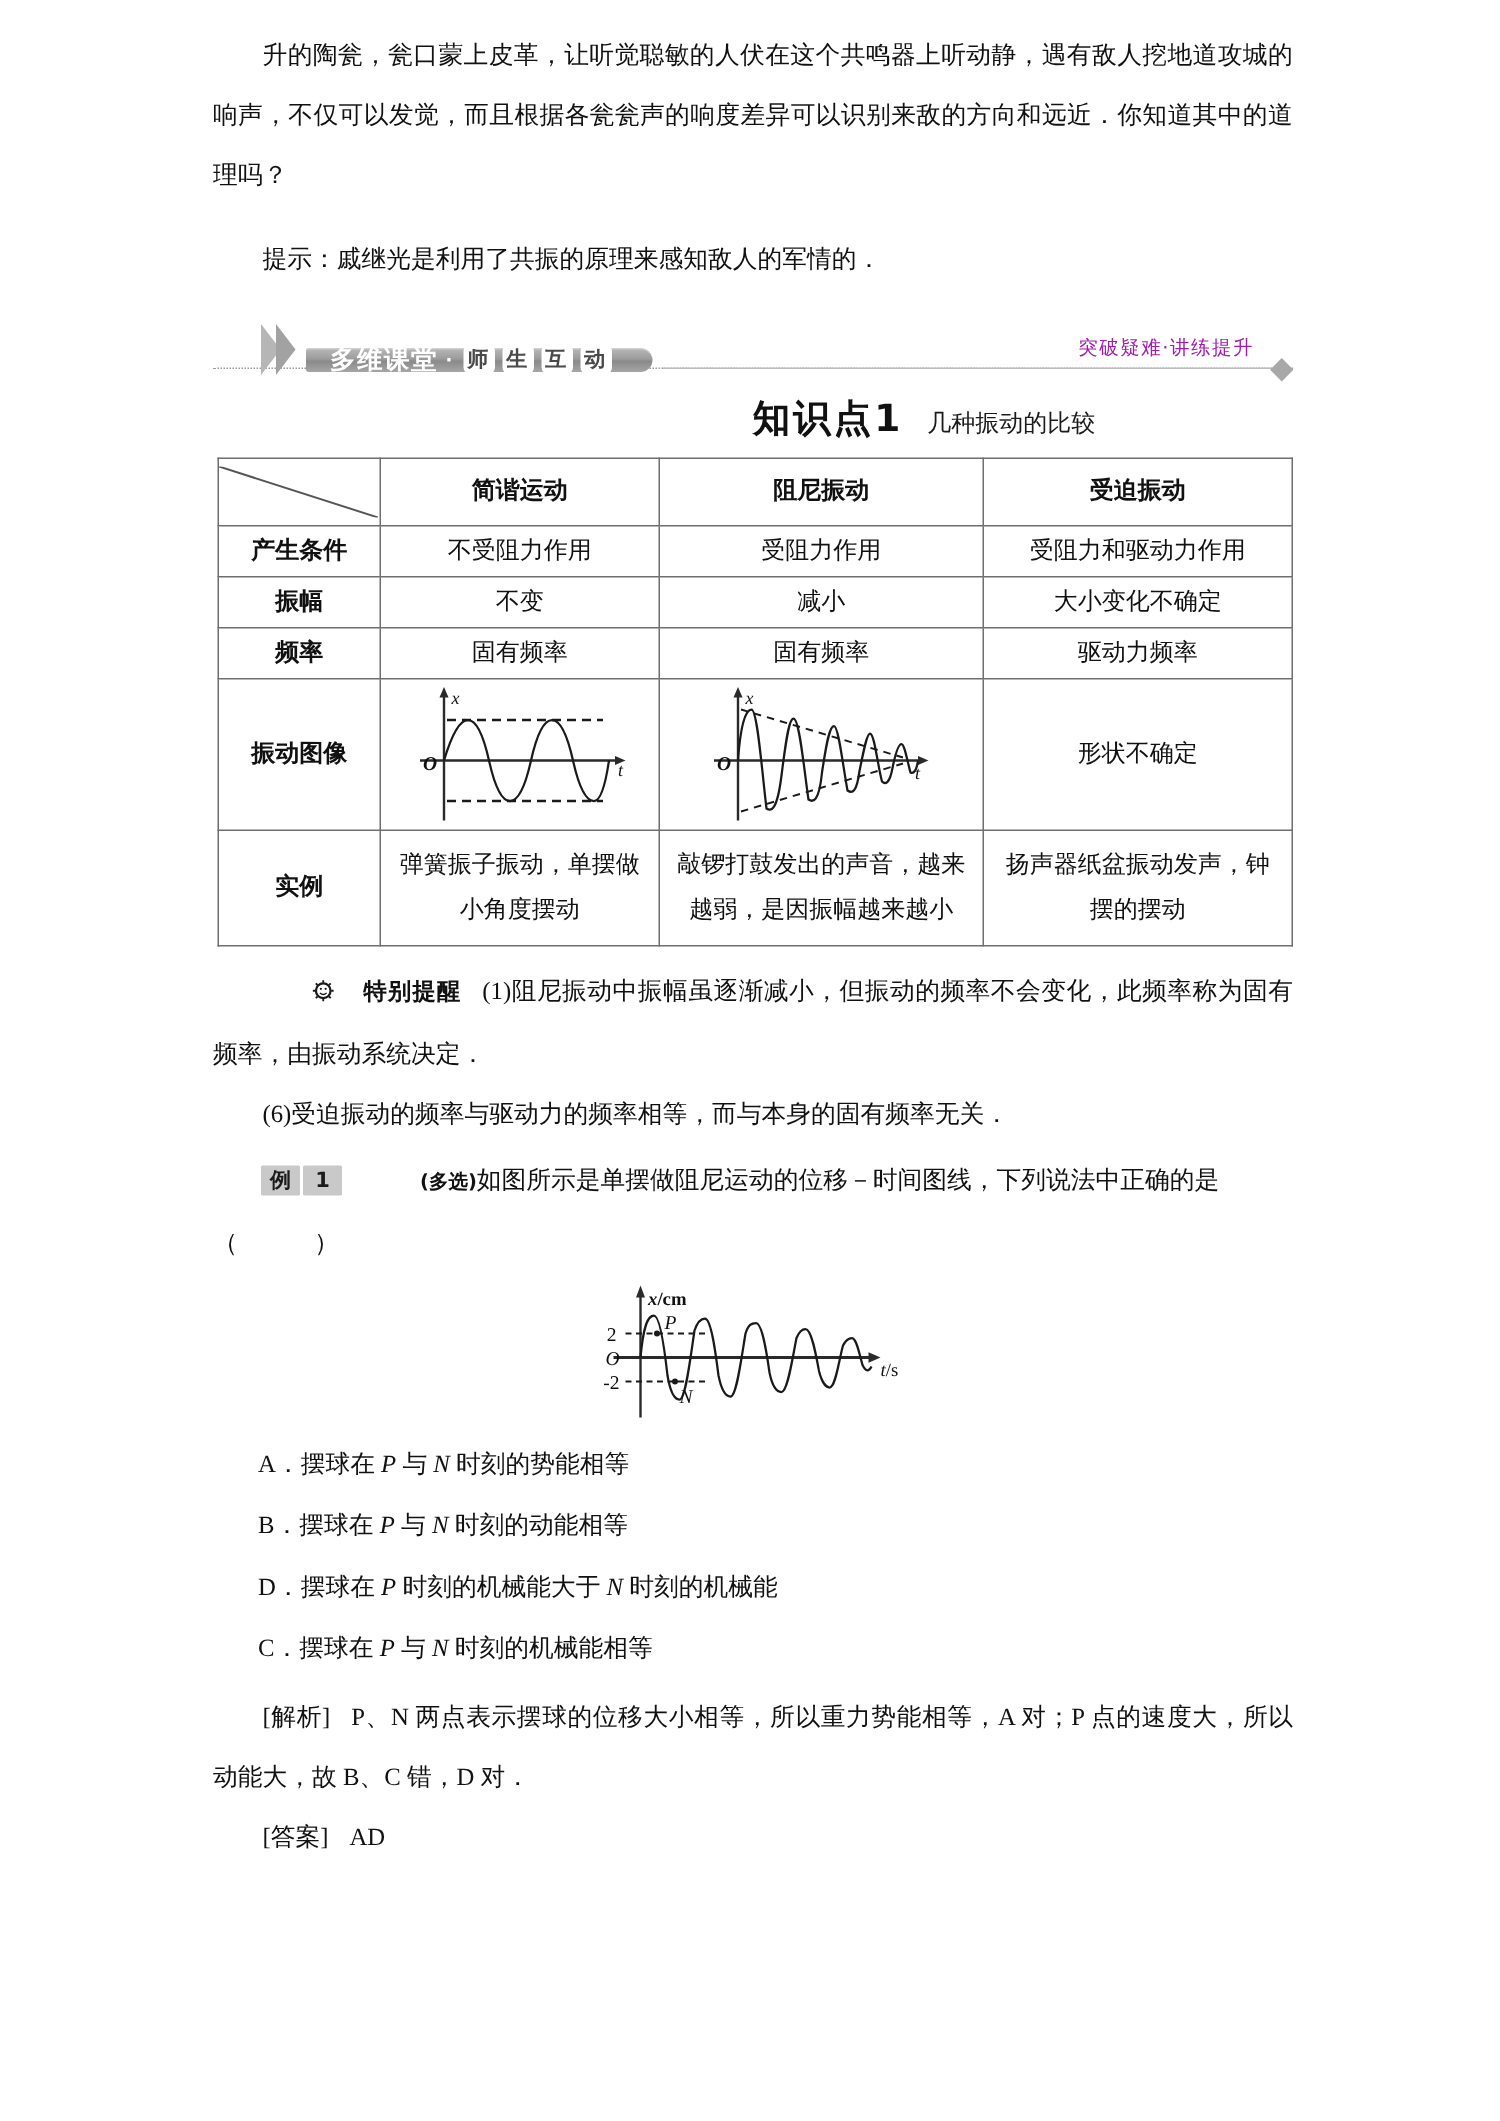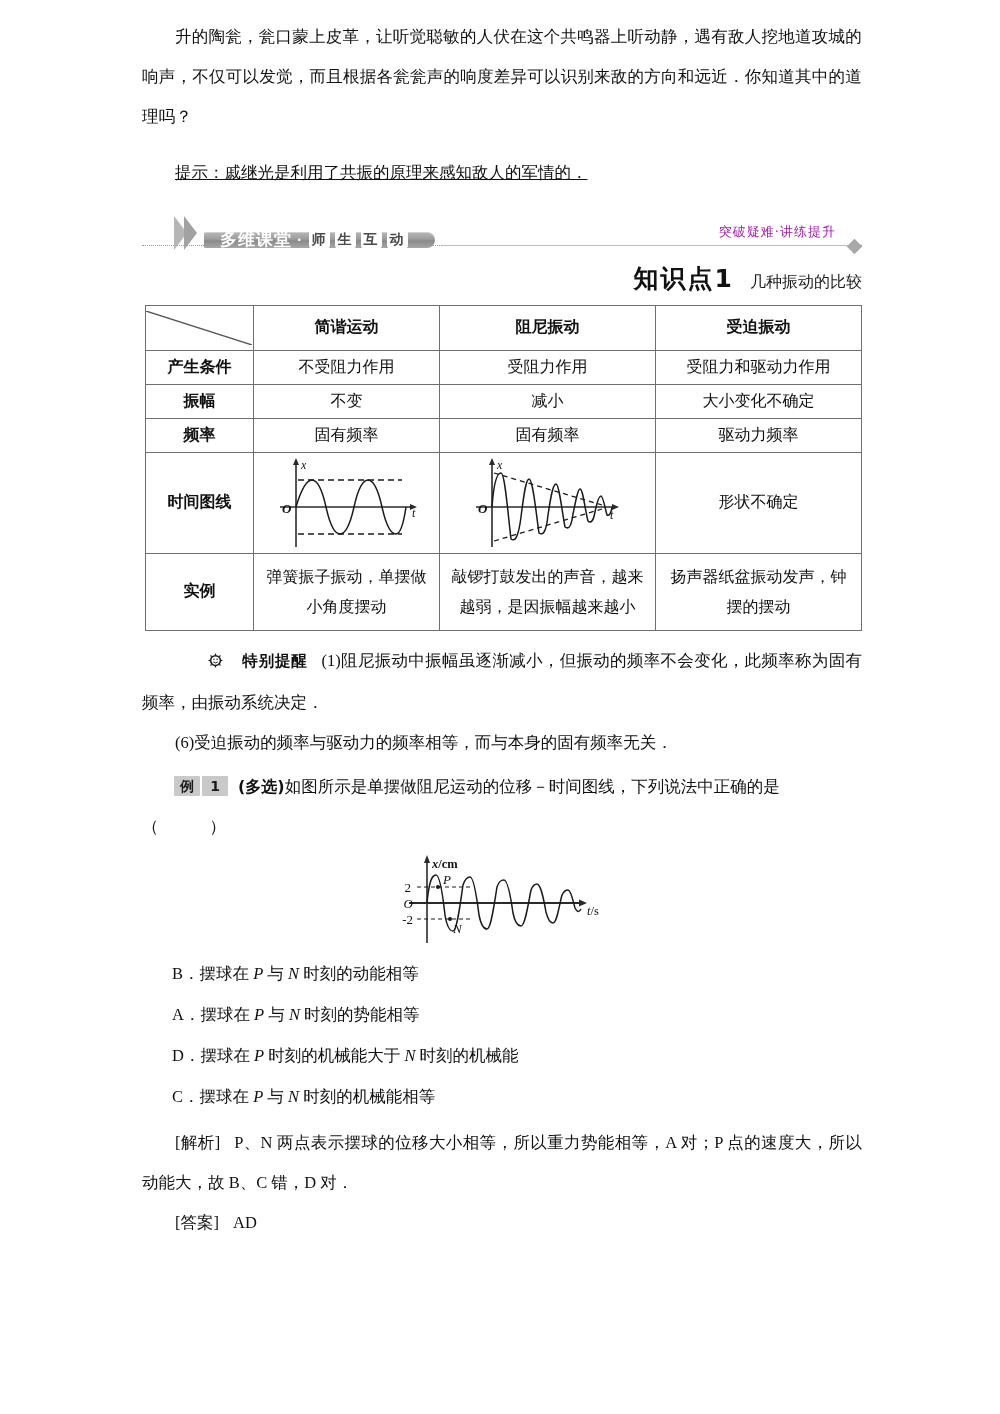--- a/index.html
+++ b/index.html
@@ -34,21 +34,20 @@
     line-height: 40px;
     letter-spacing: 0.2px;
     text-align: justify;
     text-justify: inter-ideograph;
   }
   .para.indent { text-indent: 2em; }
   .tip {
     font-size: 16.5px;
     line-height: 40px;
     text-indent: 2em;
-    text-decoration: underline;
   }
 
   
   .banner {
     position: relative;
     height: 44px;
     margin-top: 14px;
     margin-bottom: 4px;
   }
   .banner-rule {
@@ -131,21 +130,21 @@
     bottom: 2px;
     width: 11px; height: 11px;
     background: #a8a8a8;
     transform: rotate(45deg);
   }
 
   
   .kp-head {
     display: flex;
     align-items: baseline;
-    justify-content: flex-end;
+    justify-content: center;
     padding-left: 228px;
     margin: 8px 0 10px 0;
   }
   .kp-title {
     font-family: "DejaVu Sans", "Liberation Sans", sans-serif;
     font-weight: bold;
     font-size: 25px;
     letter-spacing: 2px;
     color: #111;
   }
@@ -231,21 +230,22 @@
     font-weight: bold;
     font-size: 14px;
     height: 20px;
     min-width: 20px;
     padding: 0 3px;
     border-radius: 1px;
   }
   .multi-tag {
     font-family: "DejaVu Sans", "Liberation Sans", sans-serif;
     font-weight: bold;
-    font-size: 16px;
+    font-size: 13px;
+    margin-left: 42px;
   }
   .paren-blank { letter-spacing: 6px; }
 
   .ex-figure {
     display: flex;
     justify-content: center;
     margin: 4px 0 6px 0;
   }
 
   .opt {
@@ -336,21 +336,21 @@
         </tr>
 
         <tr>
           <td class="rowlabel">频率</td>
           <td>固有频率</td>
           <td>固有频率</td>
           <td>驱动力频率</td>
         </tr>
 
         <tr>
-          <td class="rowlabel">时间图线</td>
+          <td class="rowlabel">振动图像</td>
           <td class="graph-cell">
             <div class="graph-wrap">
               <svg width="170" height="96" viewBox="0 0 170 96">
 
                 <line x1="34" y1="6" x2="34" y2="92" stroke="#2a2a2a" stroke-width="1.6"></line>
                 <polygon points="34,3 31,10 37,10" fill="#2a2a2a"></polygon>
                 <line x1="18" y1="52" x2="152" y2="52" stroke="#2a2a2a" stroke-width="1.6"></line>
                 <polygon points="155,52 148,49 148,55" fill="#2a2a2a"></polygon>
 
                 <line x1="36" y1="25" x2="140" y2="25" stroke="#1a1a1a" stroke-width="1.6" stroke-dasharray="6,4"></line>
@@ -484,24 +484,24 @@
         <text x="56" y="33" font-family="Liberation Serif, serif" font-style="italic" font-size="13" fill="#111">P</text>
         <text x="66" y="82" font-family="Liberation Serif, serif" font-style="italic" font-size="13" fill="#111">N</text>
         <text x="24" y="41" font-family="Liberation Serif, serif" font-size="13" fill="#111" text-anchor="end">2</text>
         <text x="26" y="57" font-family="Liberation Serif, serif" font-style="italic" font-size="13" fill="#111" text-anchor="end">O</text>
         <text x="26" y="73" font-family="Liberation Serif, serif" font-size="13" fill="#111" text-anchor="end">-2</text>
         <text x="200" y="64" font-family="Liberation Serif, serif" font-size="12.5" fill="#111"><tspan font-style="italic">t</tspan>/s</text>
       </svg>
     </div>
 
     <div class="opt">
+      <span class="lbl">A．</span><span>摆球在</span>&nbsp;<span class="ital">P</span>&nbsp;<span>与</span>&nbsp;<span class="ital">N</span>&nbsp;<span>时刻的势能相等</span>
+    </div>
+    <div class="opt">
       <span class="lbl">B．</span><span>摆球在</span>&nbsp;<span class="ital">P</span>&nbsp;<span>与</span>&nbsp;<span class="ital">N</span>&nbsp;<span>时刻的动能相等</span>
-    </div>
-    <div class="opt">
-      <span class="lbl">A．</span><span>摆球在</span>&nbsp;<span class="ital">P</span>&nbsp;<span>与</span>&nbsp;<span class="ital">N</span>&nbsp;<span>时刻的势能相等</span>
     </div>
     <div class="opt">
       <span class="lbl">D．</span><span>摆球在</span>&nbsp;<span class="ital">P</span>&nbsp;<span>时刻的机械能大于</span>&nbsp;<span class="ital">N</span>&nbsp;<span>时刻的机械能</span>
     </div>
     <div class="opt">
       <span class="lbl">C．</span><span>摆球在</span>&nbsp;<span class="ital">P</span>&nbsp;<span>与</span>&nbsp;<span class="ital">N</span>&nbsp;<span>时刻的机械能相等</span>
     </div>
 
     <p class="solution" style="margin:6px 0 0 0;">
       <span>[解析]</span><span class="sp"></span><span>P、N 两点表示摆球的位移大小相等，所以重力势能相等，A 对；P 点的速度大，所以动能大，故 B、C 错，D 对．</span>

